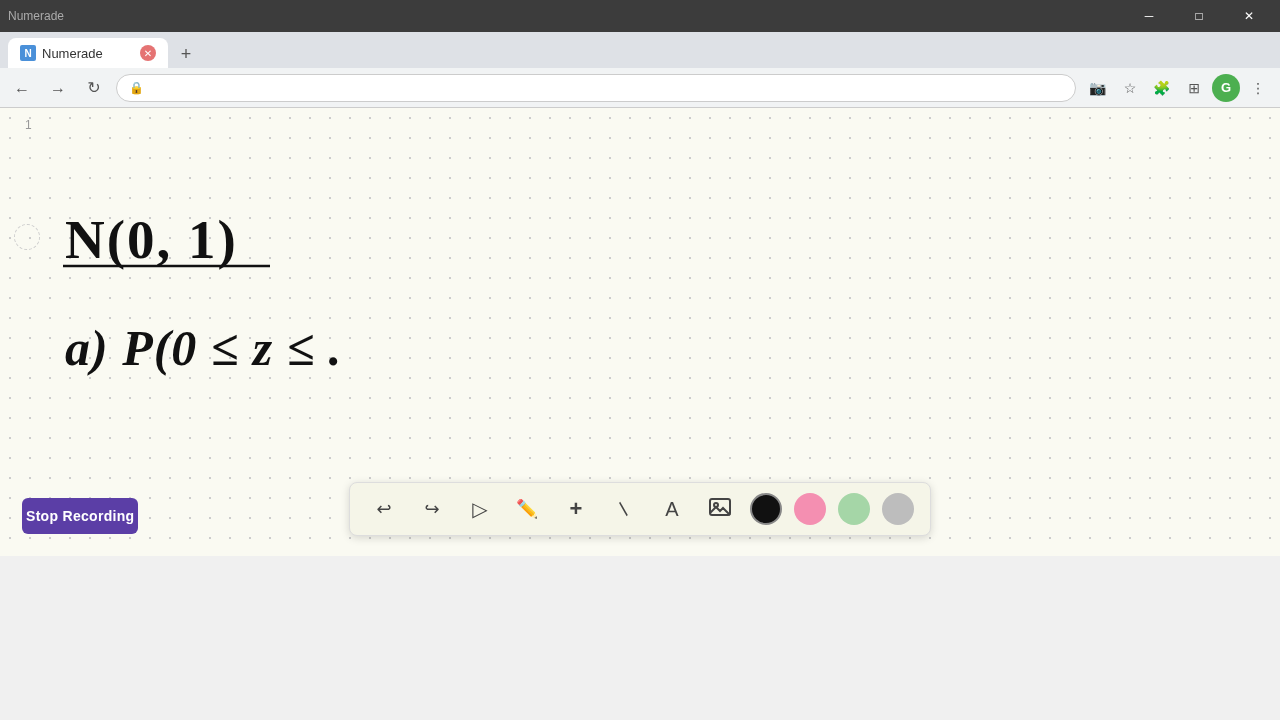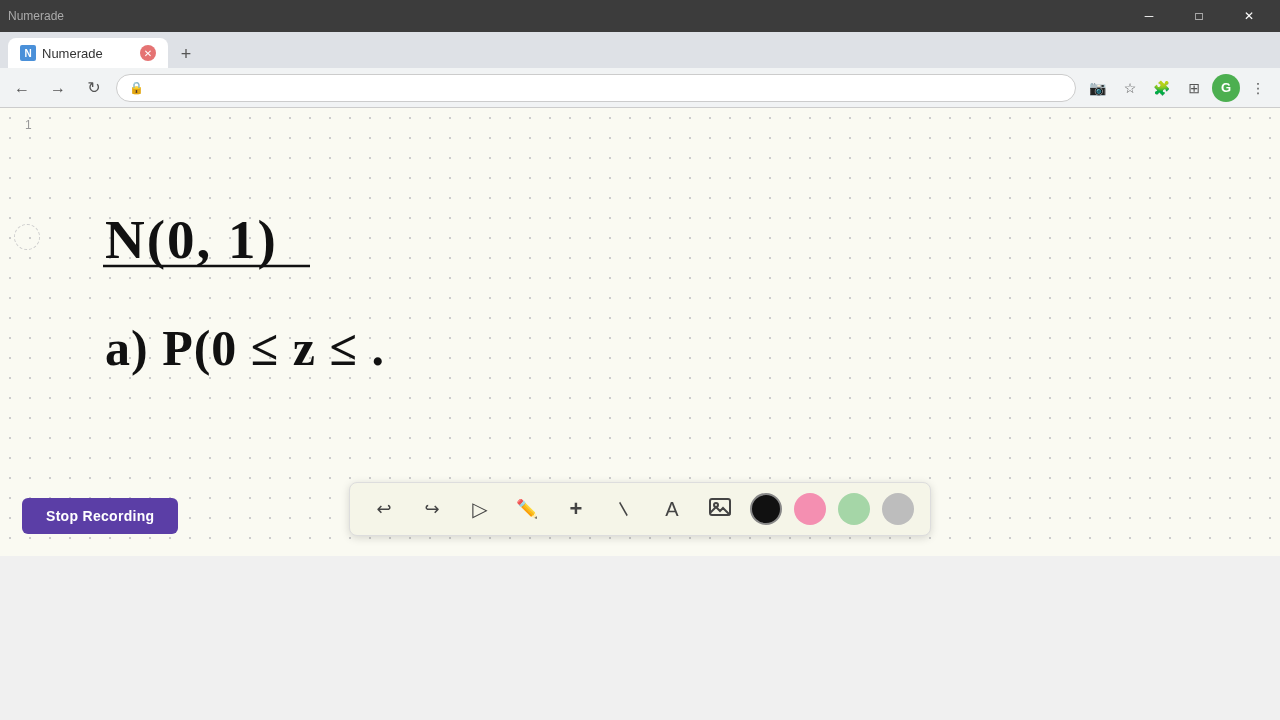--- a/index.html
+++ b/index.html
@@ -202,40 +202,40 @@
       width: 100%;
       height: 100%;
     }
 
     
     .math-content {
       position: absolute;
       top: 90px;
       left: 60px;
       font-family: 'Comic Sans MS', 'Brush Script MT', cursive;
-      margin-left: 40px;
     }
 
     .math-line1 {
       font-size: 52px;
       font-weight: bold;
       color: #111;
       text-decoration: underline;
       letter-spacing: 2px;
       line-height: 1.2;
       font-family: 'Comic Sans MS', cursive;
     }
 
     .math-line2 {
       font-size: 48px;
       font-weight: bold;
       color: #a16207;
       margin-top: 20px;
       font-family: 'Comic Sans MS', cursive;
       letter-spacing: 1px;
+      font-style: italic;
     }
 
     
     .page-indicator {
       position: absolute;
       top: 10px;
       left: 25px;
       font-size: 12px;
       color: #999;
     }
@@ -296,21 +296,21 @@
 
     
     .stop-recording-btn {
       position: absolute;
       bottom: 22px;
       left: 22px;
       background: #5b3ea6;
       color: white;
       border: none;
       border-radius: 6px;
-      padding: 10px 24px;
+      padding: 10px 4px;
       font-size: 14px;
       font-weight: 600;
       cursor: pointer;
       letter-spacing: 0.3px;
     }
 
     
     .title-bar-controls {
       display: flex;
       gap: 4px;

